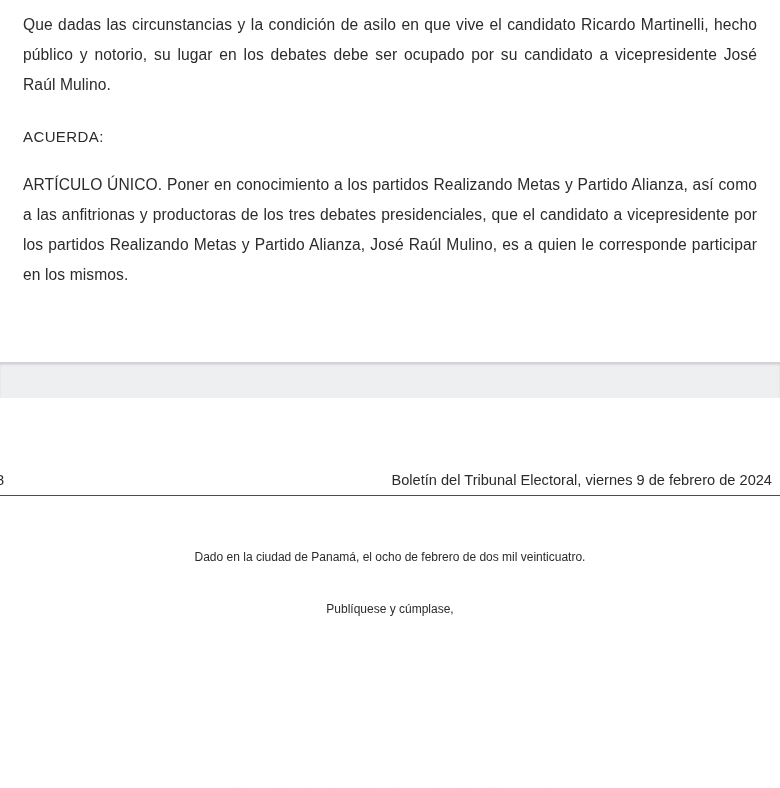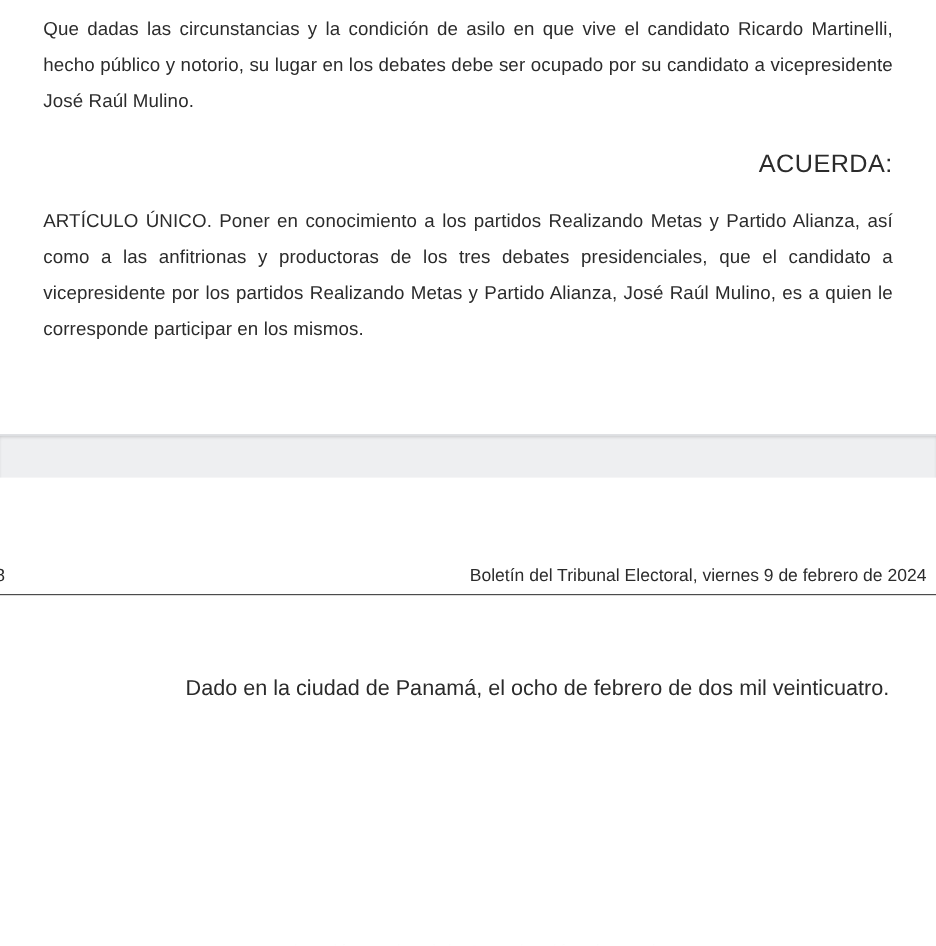--- a/index.html
+++ b/index.html
@@ -22,21 +22,21 @@
     position: absolute;
     left: 0;
     width: 780px;
     background: #ffffff;
     box-sizing: border-box;
   }
 
   .page-top {
     top: 0;
     height: 362px;
-    padding: 0 36px;
+    padding: 0 23px;
   }
 
   .page-bottom {
     top: 398px;
     height: 390px;
     padding: 0 23px;
   }
 
   
   .page-gap {
@@ -55,32 +55,32 @@
   .para {
     font-size: 15.6px;
     line-height: 30px;
     text-align: justify;
     text-justify: inter-word;
     margin: 0;
     letter-spacing: 0.1px;
   }
 
   .centered {
-    text-align: right;
-    font-size: 21px;
+    text-align: left;
+    font-size: 15px;
     line-height: 30px;
     margin: 0;
     letter-spacing: 0.4px;
   }
 
   .plain {
-    text-align: right;
-    font-size: 18px;
+    text-align: center;
+    font-size: 12px;
     line-height: 30px;
-    margin: 16px;
+    margin: 0;
   }
 
   b, .bold {
     font-weight: normal;
   }
 
   
   .sp-10 { height: 10px; }
   .sp-18 { height: 18px; }
   .sp-22 { height: 22px; }
@@ -179,18 +179,19 @@
 
   <div class="sp-26"></div>
 
 
   <div class="sp-18"></div>
 
   <p class="plain">Dado en la ciudad de Panamá, el ocho de febrero de dos mil veinticuatro.</p>
 
   <div class="sp-22"></div>
 
+  <p class="plain bold">Publíquese y cúmplase,</p>
 
 </div>
 
 <div class="bottom-clip">
   <span>Dirección Nacional de Organización Electoral</span>
 </div>
 
 </body></html>

